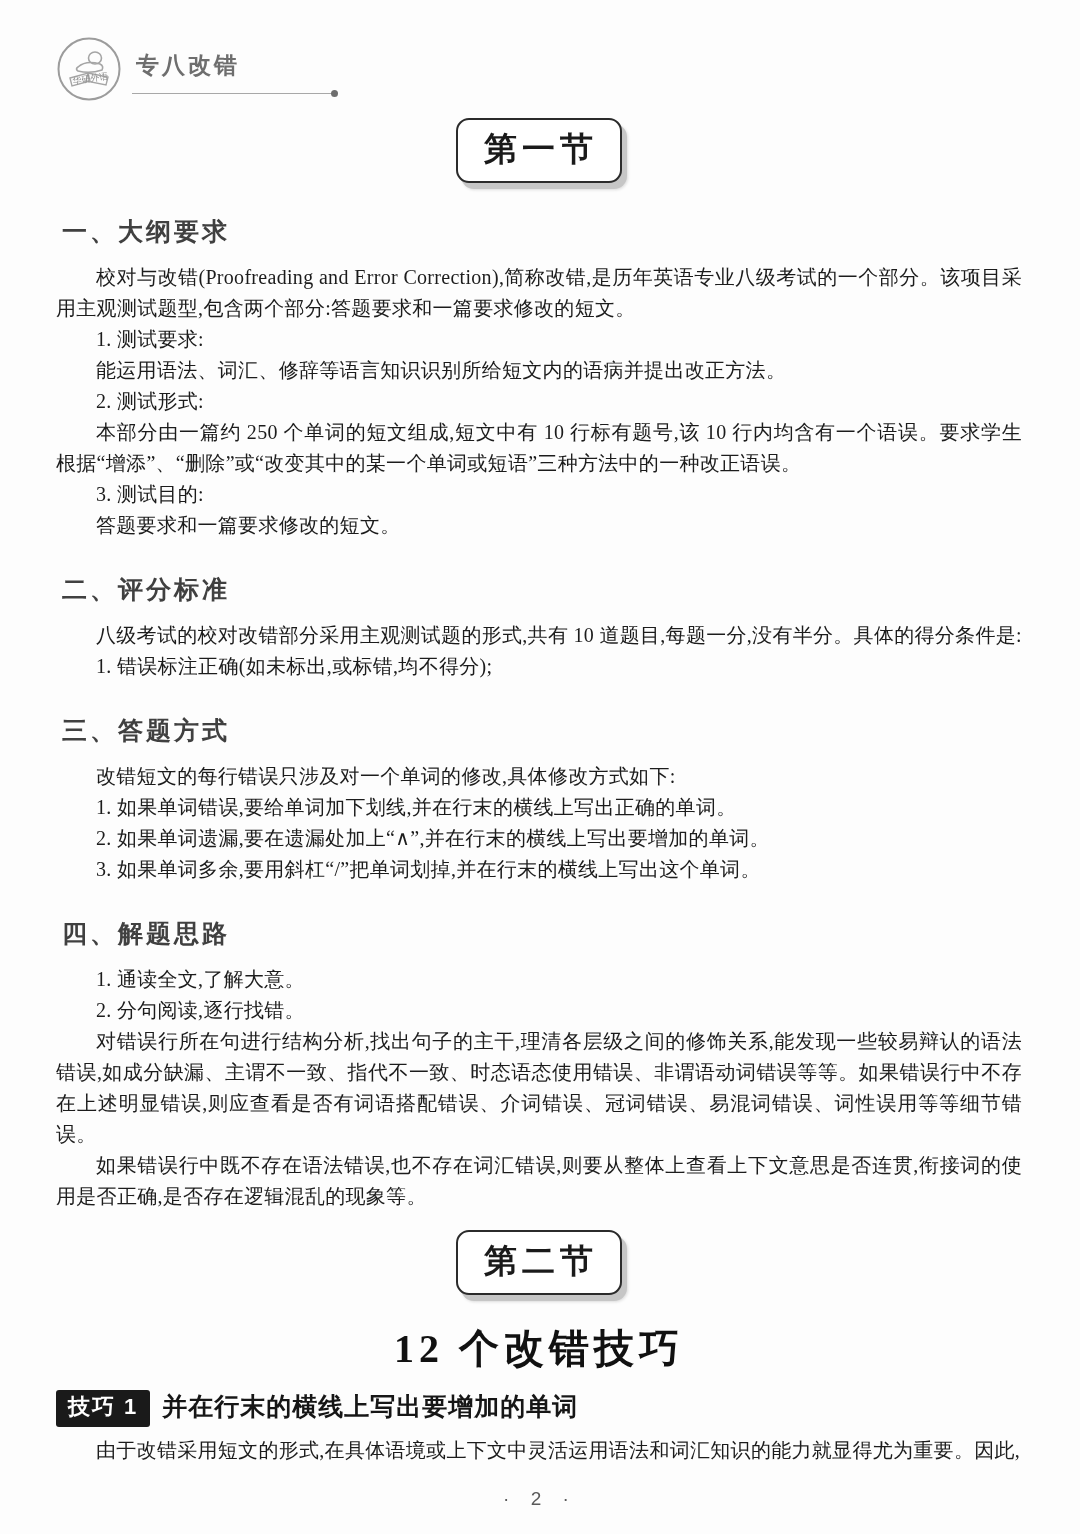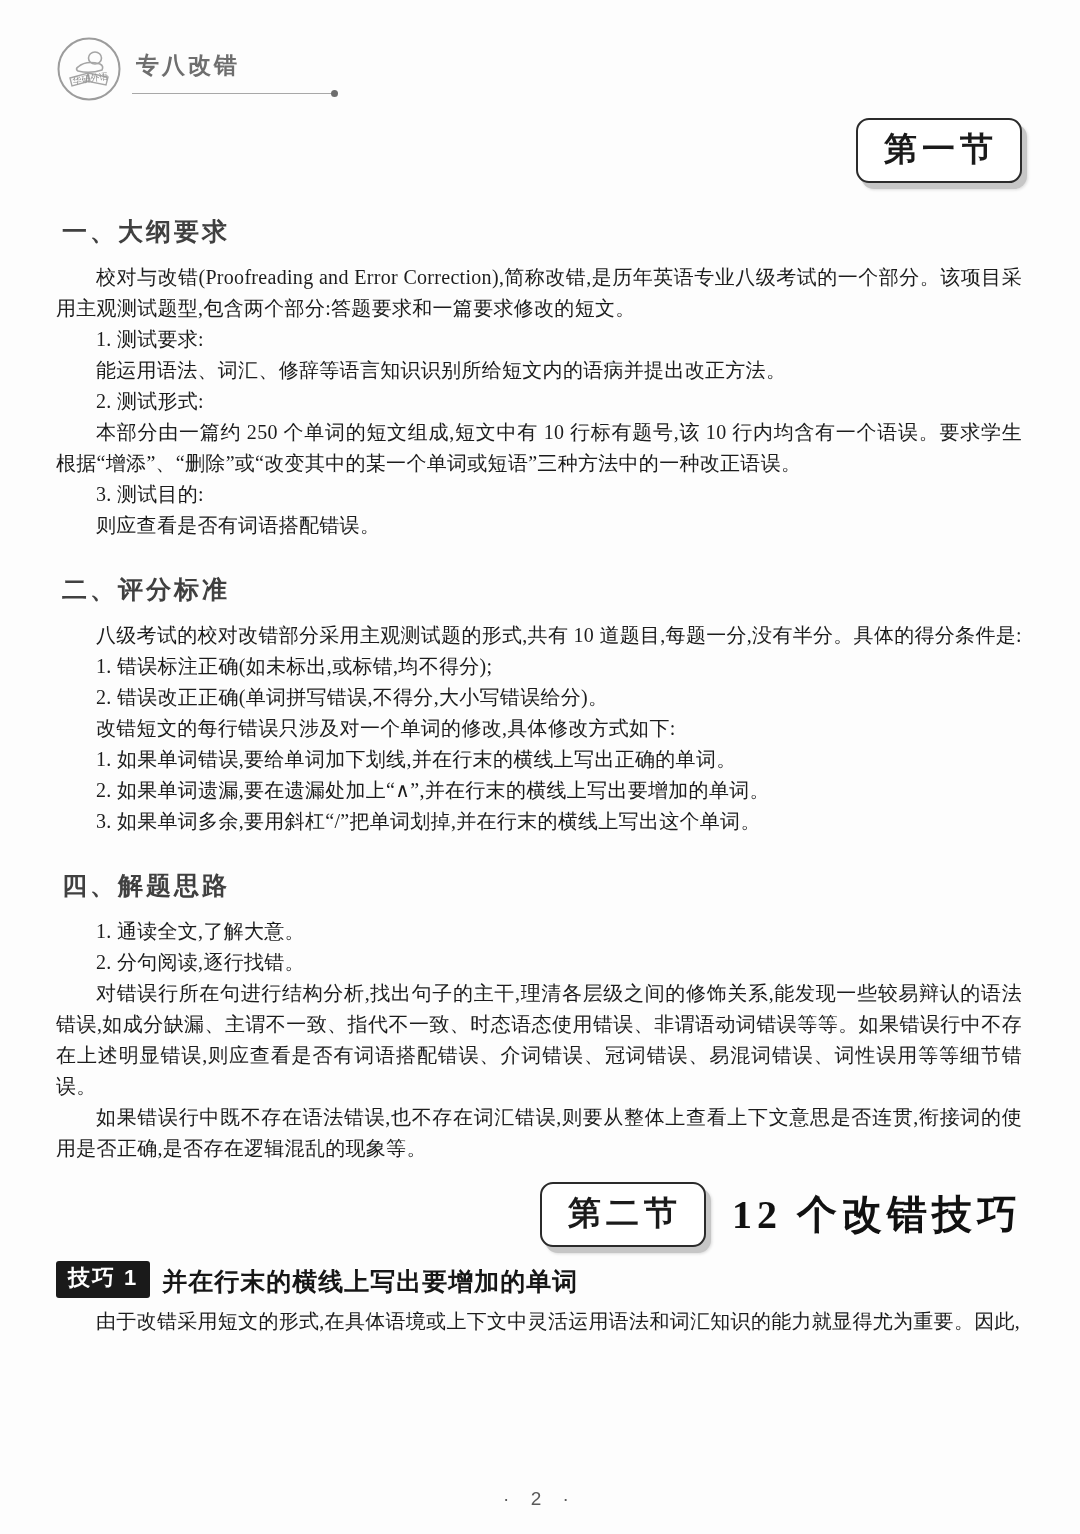--- a/index.html
+++ b/index.html
@@ -18,21 +18,21 @@
   
   .logo-row{display:flex;align-items:flex-start;gap:10px;height:66px;}
   .logo-circle{flex:0 0 auto;}
   .series-wrap{position:relative;margin-top:14px;padding:0 96px 12px 4px;border-bottom:1.6px solid #a8a8a8;}
   .series-label{
     font-family:"Liberation Sans","DejaVu Sans",sans-serif;
     font-weight:bold;font-size:23px;color:#6e6e6e;letter-spacing:3px;white-space:nowrap;
   }
   .series-dot{position:absolute;right:-2px;bottom:-4px;width:7px;height:7px;border-radius:50%;background:#6e6e6e;}
   
-  .title-row{display:flex;justify-content:flex-end;align-items:center;gap:26px;margin:16px 0 12px;}
+  .title-row{display:flex;justify-content:flex-end;align-items:center;gap:26px;margin:16px 0 12px;flex-direction:column;}
   .title-row.second{margin-top:18px;}
   .badge-box{
     display:inline-block;
     font-family:"Liberation Serif","DejaVu Serif",serif;
     font-weight:bold;font-size:33px;letter-spacing:5px;color:#1a1a1a;
     border:2.5px solid #2b2b2b;border-radius:13px;background:#fff;
     padding:7px 22px 9px 26px;
     box-shadow:5px 6px 0 #c6c6c6,6px 7px 3px #dcdcdc;
   }
   .big-title{
@@ -43,21 +43,21 @@
   .sub-heading{
     font-family:"Liberation Sans","DejaVu Sans",sans-serif;
     font-size:25px;font-weight:bold;color:#404040;letter-spacing:3px;
     margin:32px 0 14px 6px;
   }
   .body-para{
     font-size:20px;line-height:31px;margin:0;
     text-indent:2em;text-align:justify;letter-spacing:0.3px;color:#1c1c1c;
   }
   
-  .tip-row{display:flex;align-items:flex-end;gap:12px;margin:14px 0 8px 0;}
+  .tip-row{display:flex;align-items:flex-start;gap:12px;margin:14px 0 8px 0;}
   .tip-badge{
     background:#1a1a1a;color:#ffffff;
     font-family:"Liberation Sans","DejaVu Sans",sans-serif;
     font-weight:bold;font-size:22px;letter-spacing:2px;
     padding:2px 12px 5px;border-radius:3px;white-space:nowrap;
   }
   .tip-title{
     margin:0;font-family:"Liberation Sans","DejaVu Sans",sans-serif;
     font-size:25px;font-weight:bold;color:#161616;letter-spacing:1px;
   }
@@ -95,31 +95,31 @@
   </div>
 
   <section>
     <h2 class="sub-heading">一、大纲要求</h2>
     <p class="body-para">校对与改错(Proofreading and Error Correction),简称改错,是历年英语专业八级考试的一个部分。该项目采用主观测试题型,包含两个部分:答题要求和一篇要求修改的短文。</p>
     <p class="body-para">1. 测试要求:</p>
     <p class="body-para">能运用语法、词汇、修辞等语言知识识别所给短文内的语病并提出改正方法。</p>
     <p class="body-para">2. 测试形式:</p>
     <p class="body-para">本部分由一篇约 250 个单词的短文组成,短文中有 10 行标有题号,该 10 行内均含有一个语误。要求学生根据“增添”、“删除”或“改变其中的某一个单词或短语”三种方法中的一种改正语误。</p>
     <p class="body-para">3. 测试目的:</p>
-    <p class="body-para">则应查看是否有词语搭配错误。</p>
+    <p class="body-para">答题要求和一篇要求修改的短文。</p>
   </section>
 
   <section>
     <h2 class="sub-heading">二、评分标准</h2>
     <p class="body-para">八级考试的校对改错部分采用主观测试题的形式,共有 10 道题目,每题一分,没有半分。具体的得分条件是:</p>
     <p class="body-para">1. 错误标注正确(如未标出,或标错,均不得分);</p>
-    <p class="body-para">2. 错误改正正确(单词拼写错误,不得分,大小写错误给分)。</p>
   </section>
 
   <section>
+    <h2 class="sub-heading">三、答题方式</h2>
     <p class="body-para">改错短文的每行错误只涉及对一个单词的修改,具体修改方式如下:</p>
     <p class="body-para">1. 如果单词错误,要给单词加下划线,并在行末的横线上写出正确的单词。</p>
     <p class="body-para">2. 如果单词遗漏,要在遗漏处加上“∧”,并在行末的横线上写出要增加的单词。</p>
     <p class="body-para">3. 如果单词多余,要用斜杠“/”把单词划掉,并在行末的横线上写出这个单词。</p>
   </section>
 
   <section>
     <h2 class="sub-heading">四、解题思路</h2>
     <p class="body-para">1. 通读全文,了解大意。</p>
     <p class="body-para">2. 分句阅读,逐行找错。</p>

